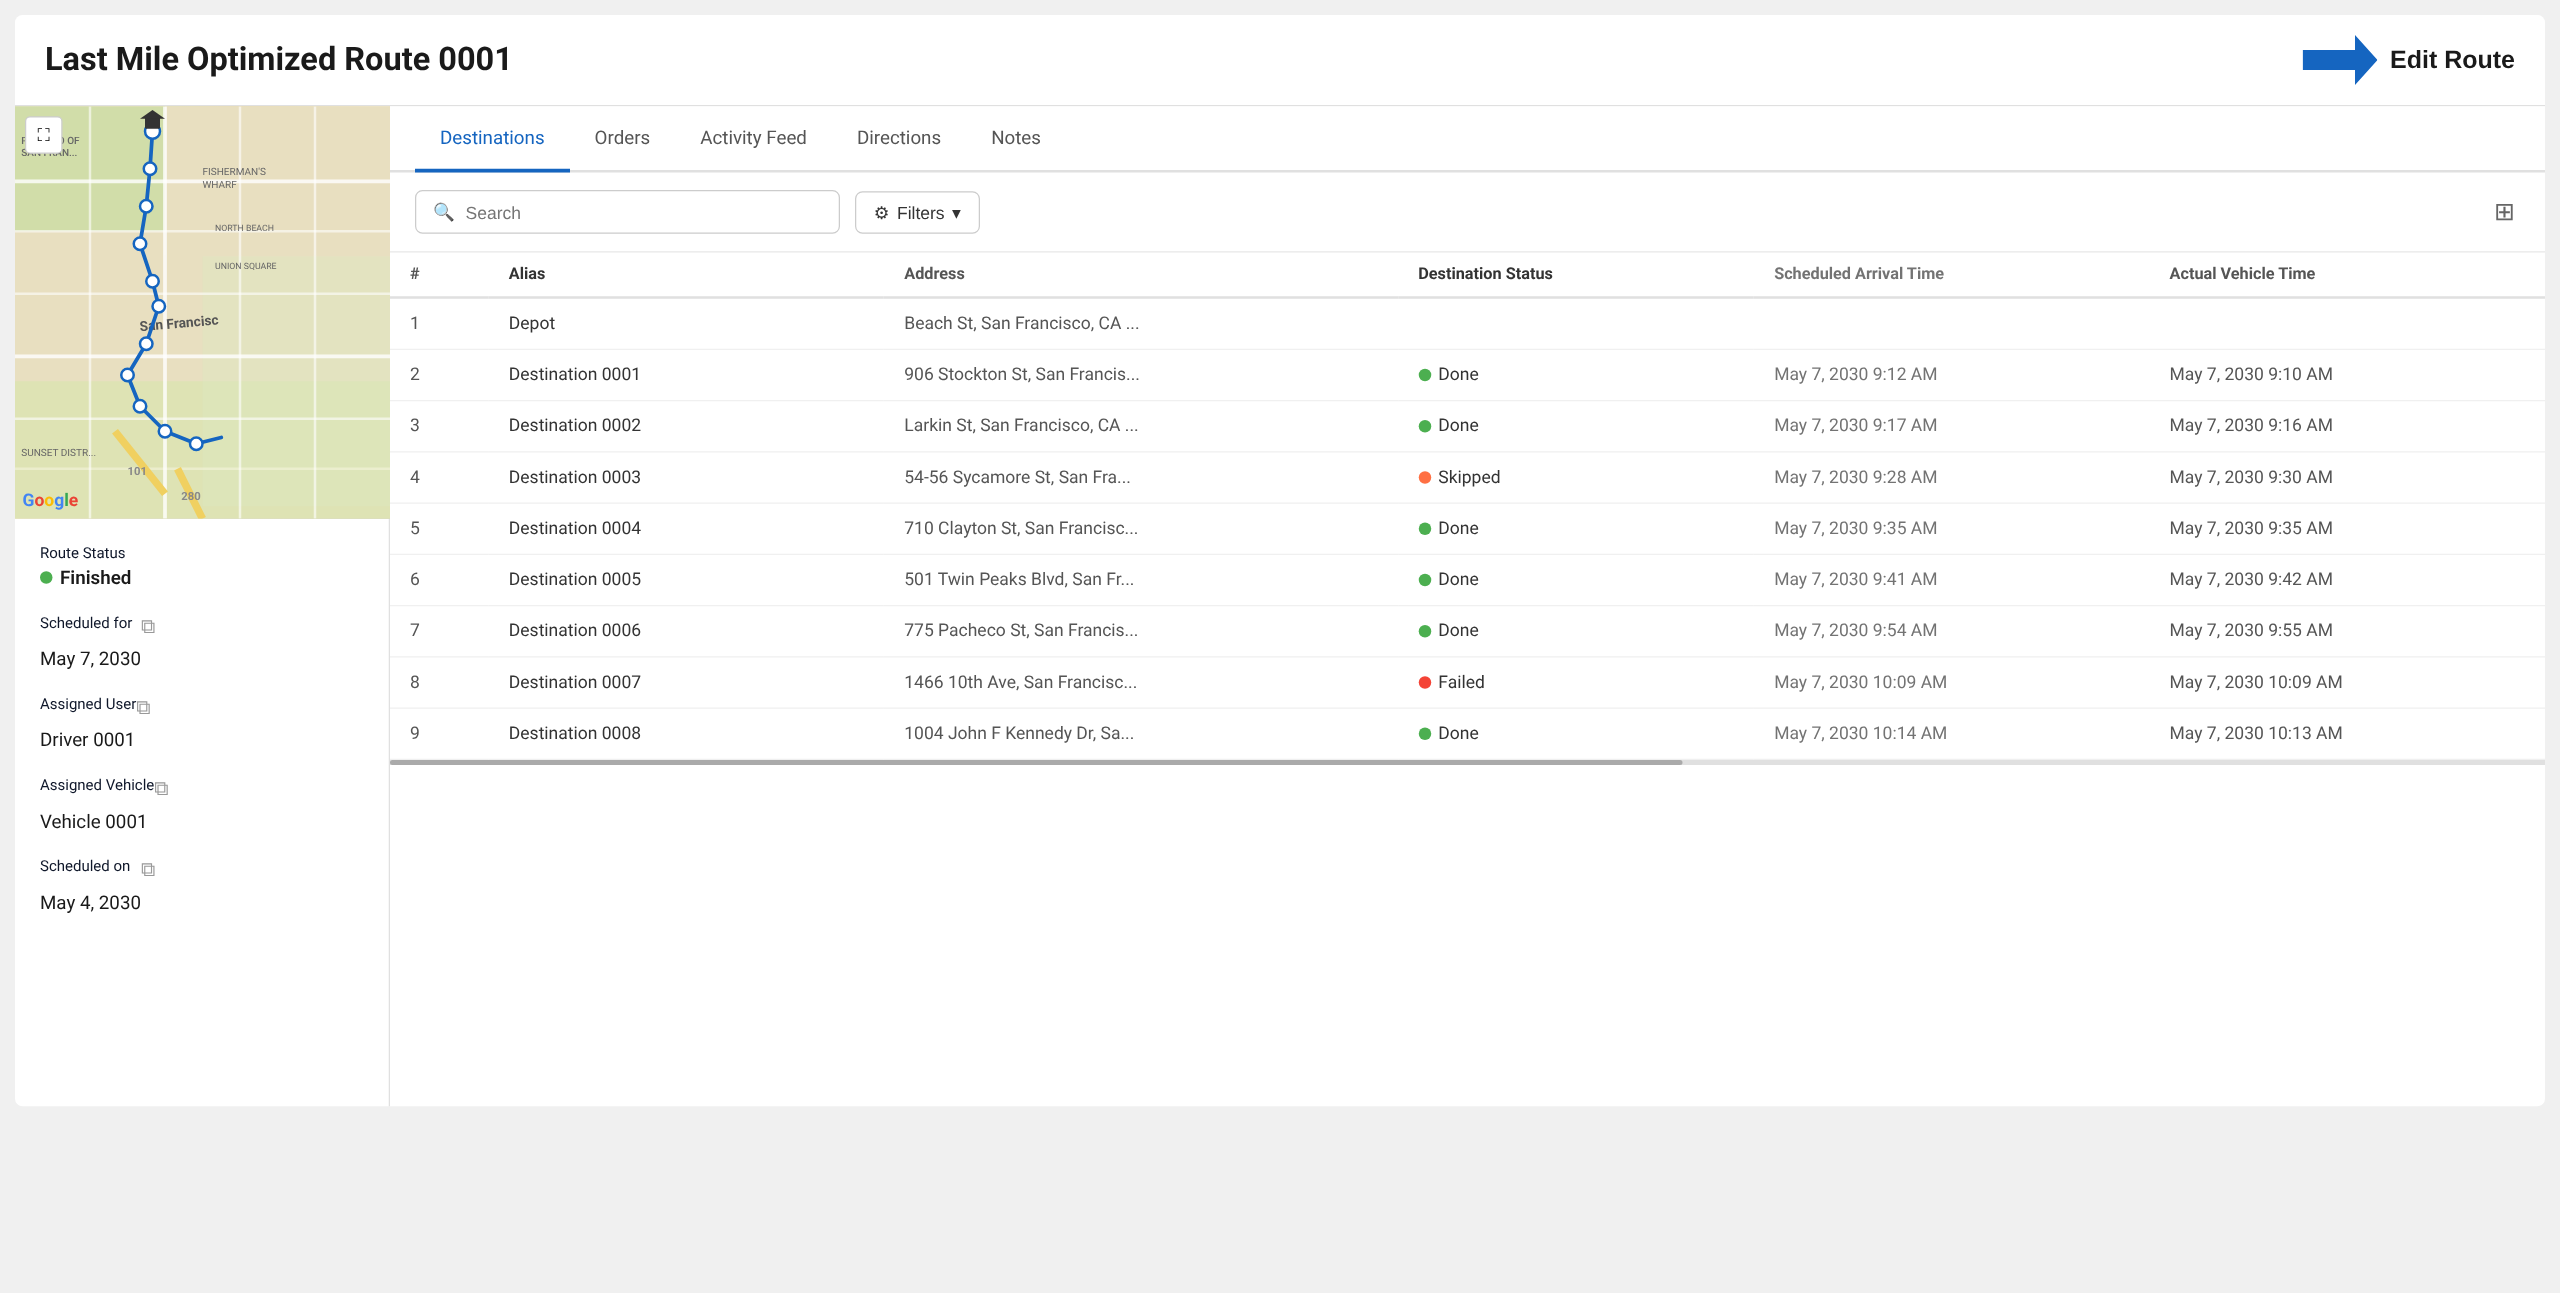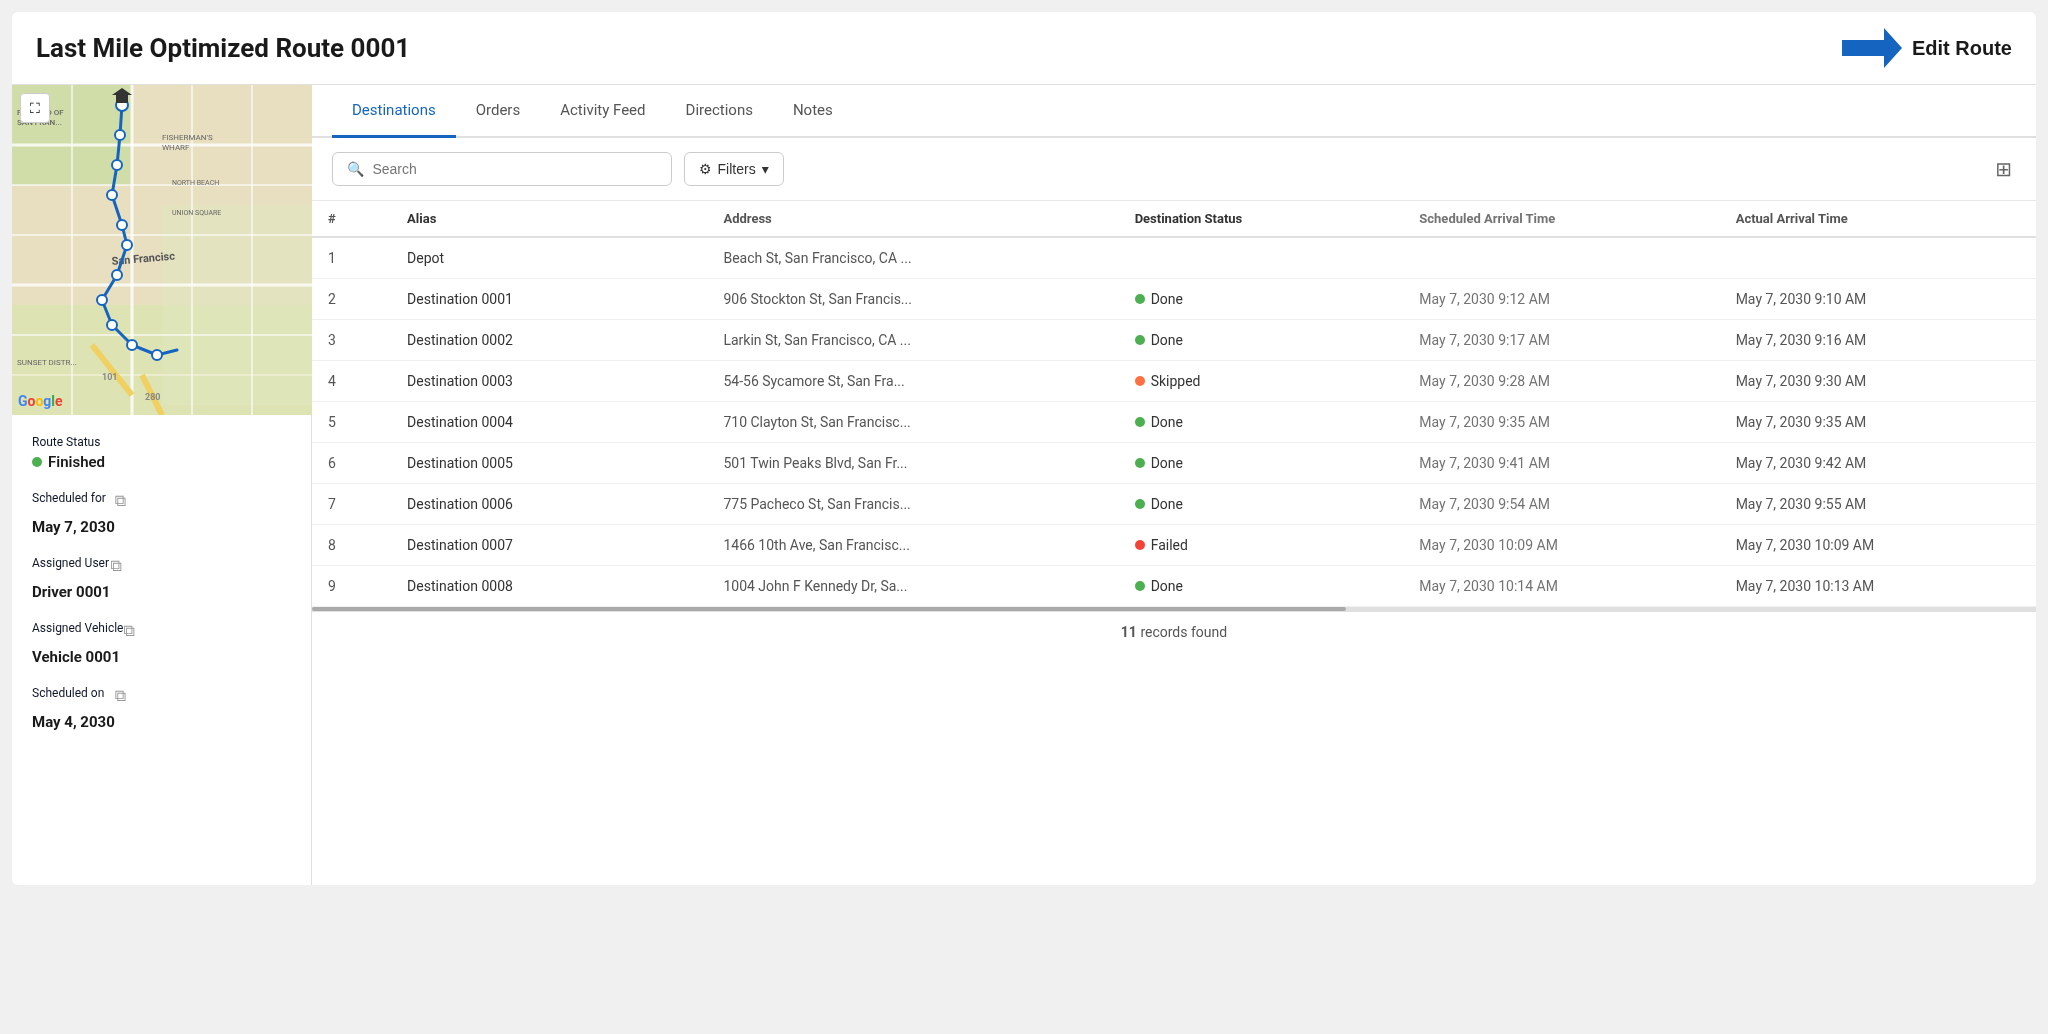--- a/index.html
+++ b/index.html
@@ -30,21 +30,21 @@
     .google-logo span:nth-child(6) { color: #ea4335; }
 
     
     .map-svg { position: absolute; top: 0; left: 0; width: 100%; height: 100%; }
 
     .info-panel { padding: 20px; }
     .info-section { margin-bottom: 20px; }
     .info-label { font-size: 12px; color: #0f172a; margin-bottom: 4px; }
     .info-value { font-size: 15px; font-weight: 600; color: #1a1a1a; display: flex; align-items: center; gap: 6px; }
     .info-row { display: flex; align-items: flex-start; justify-content: flex-start; margin-bottom: 20px; }
-    .info-row .info-value { font-size: 15px; font-weight: 700; margin-top: 13px; }
+    .info-row .info-value { font-size: 15px; font-weight: 400; margin-top: 13px; }
     .status-dot { width: 10px; height: 10px; border-radius: 50%; flex-shrink: 0; }
     .status-dot.green { background: #4caf50; }
     .external-link-icon { font-size: 16px; color: #999; cursor: pointer; flex-shrink: 0; }
 
     
     .right-panel { flex: 1; padding: 0; }
 
     
     .tabs { display: flex; border-bottom: 2px solid #e0e0e0; padding: 0 20px; }
     .tab { padding: 16px 20px; cursor: pointer; font-size: 15px; color: #555; border-bottom: 3px solid transparent; margin-bottom: -2px; }
@@ -236,21 +236,21 @@
 
       <div class="table-wrapper">
         <table>
           <thead>
             <tr>
               <th class="col-num">#</th>
               <th class="col-alias">Alias</th>
               <th class="col-address">Address</th>
               <th class="col-status">Destination Status</th>
               <th class="col-scheduled">Scheduled Arrival Time</th>
-              <th class="col-actual">Actual Arrival Time</th>
+              <th class="col-actual">Actual Vehicle Time</th>
             </tr>
           </thead>
           <tbody id="table-body">
           <tr>
                 <td class="col-num">1</td>
                 <td class="col-alias">Depot</td>
                 <td class="col-address">Beach St, San Francisco, CA ...</td>
                 <td class="col-status"></td>
                 <td class="col-scheduled"></td>
                 <td class="col-actual"></td>
@@ -360,20 +360,15 @@
                 <td class="col-actual">May 7, 2030 10:13 AM</td>
               </tr>
             </tbody>
         </table>
       </div>
 
       <div class="scroll-indicator">
         <div class="scroll-thumb"></div>
       </div>
 
-      <div class="table-footer">
-        <span>
-          <strong id="records-count-val">11</strong> <span id="records-label">records found</span>
-        </span>
-      </div>
     </div>
   </div>
 </div>
 
 </body></html>

